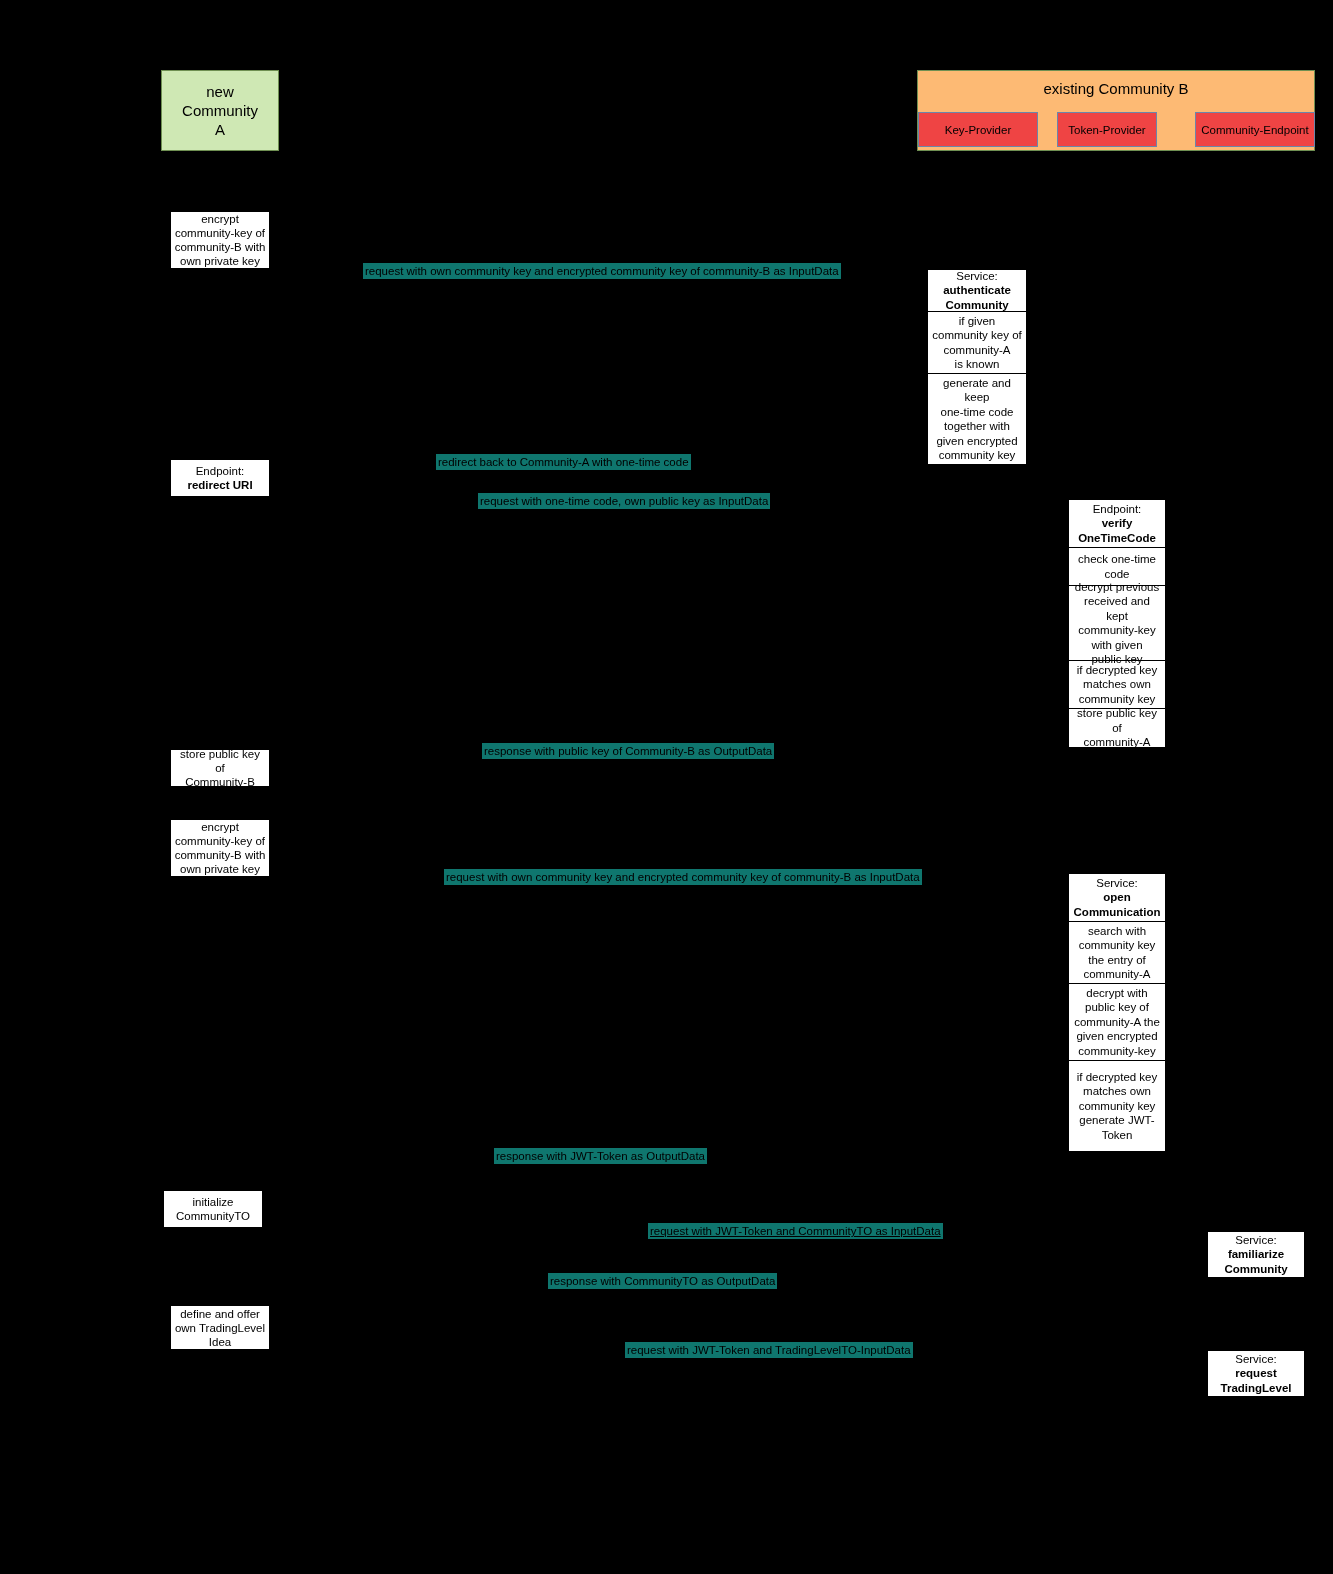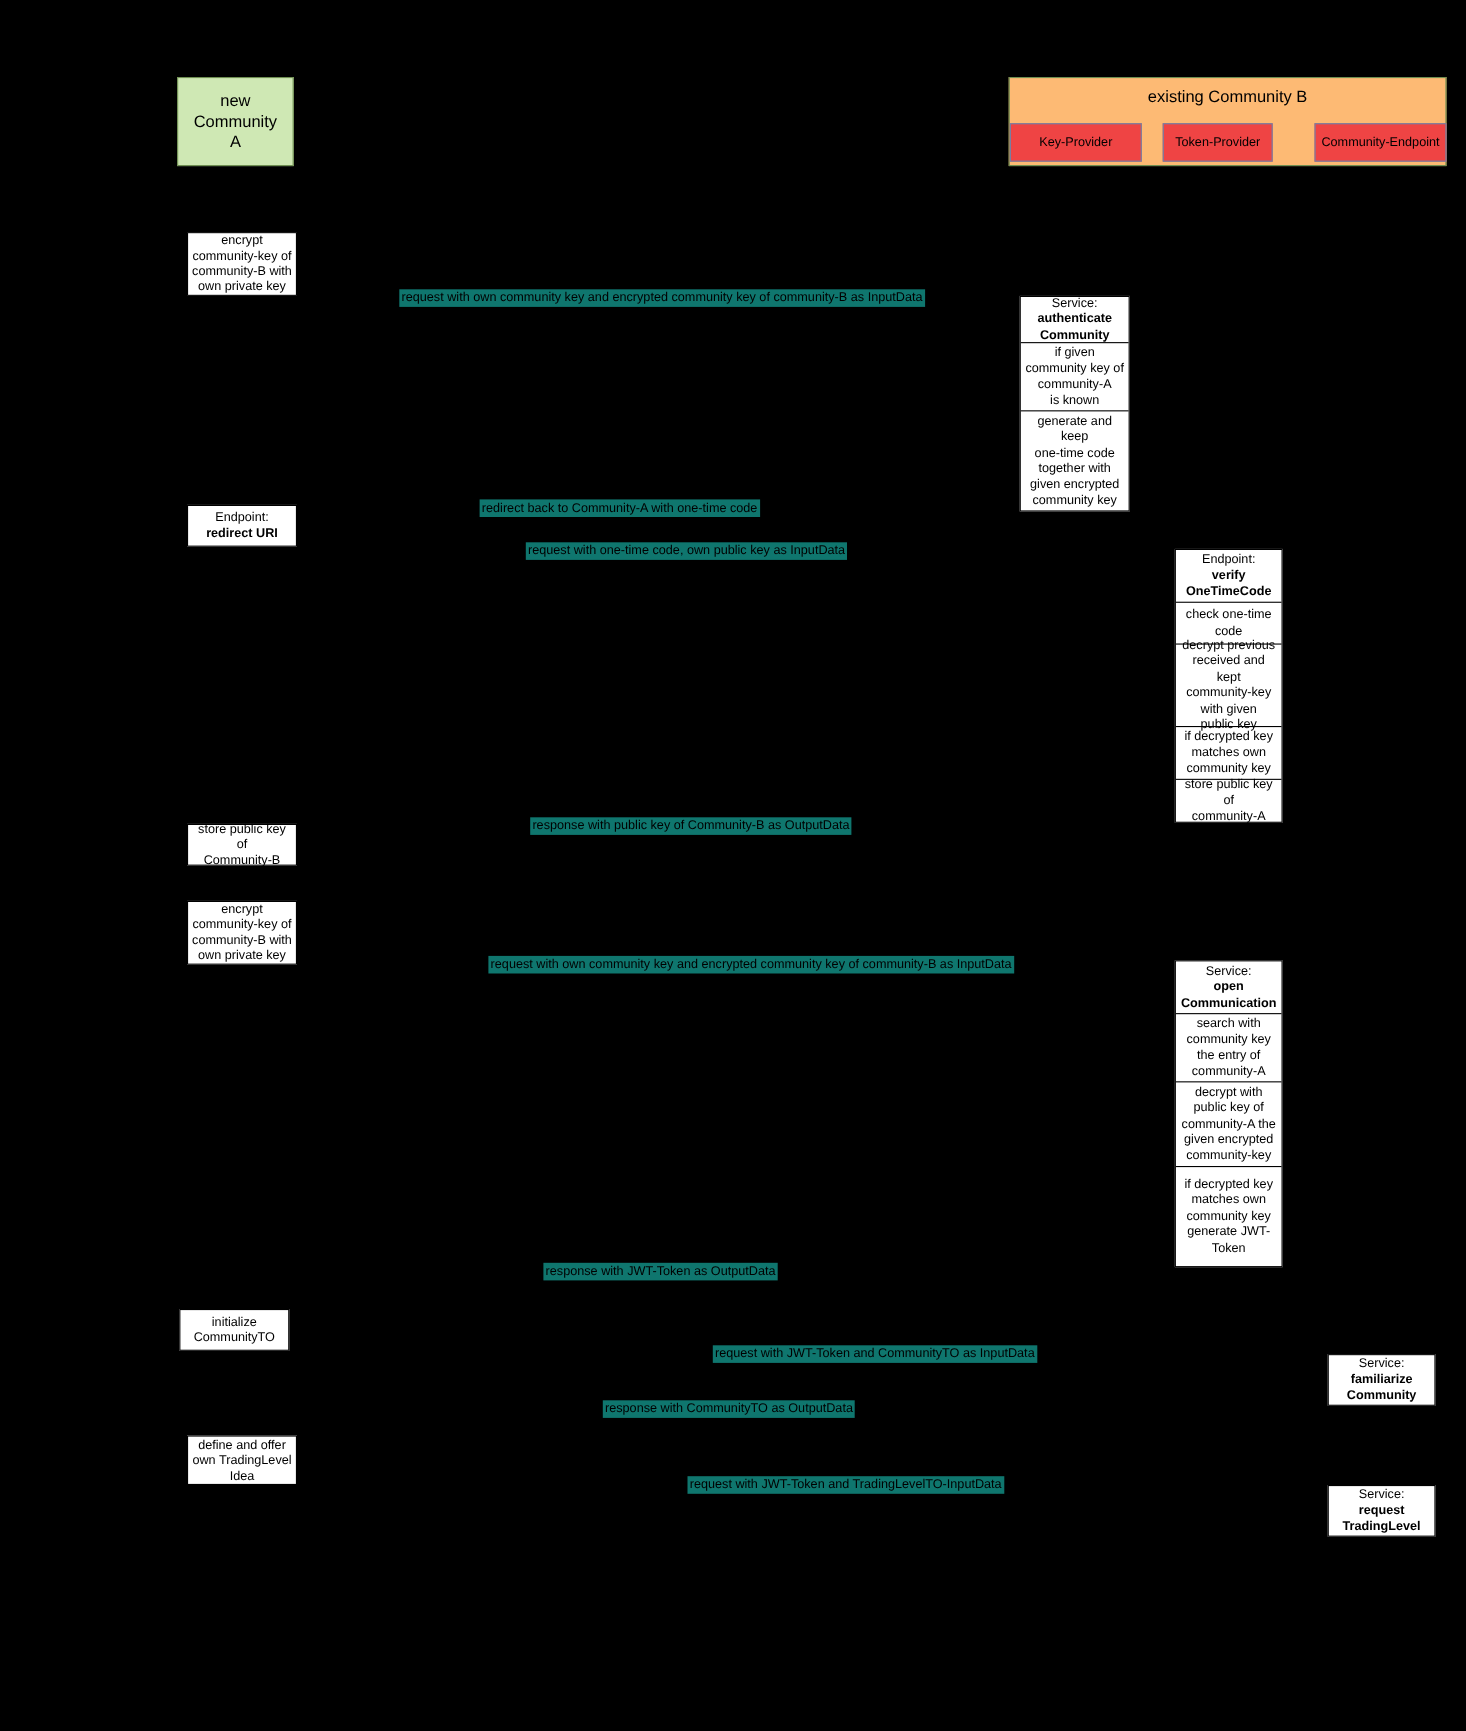--- a/index.html
+++ b/index.html
@@ -91,21 +91,21 @@
   .seg b { font-weight: bold; }
   .title-strong {
     font-weight: bold;
   }
 </style>
 </head>
 <body>
 
 <div id="canvas">
 
-  <div class="box lane-head" style="left:161px; top:70px; width:106px; height:81px;">
+  <div class="box lane-head" style="left:161px; top:70px; width:118px; height:81px;">
     <span>new
 Community
 A</span>
   </div>
 
   <div class="box lane-head-b" style="left:917px; top:70px; width:398px; height:81px;">
     <span>existing Community B</span>
   </div>
 
   <div class="box sublane" style="left:918px; top:112px; width:120px; height:35px;">
@@ -170,21 +170,21 @@
   </div>
 
   <div class="label" style="left:444px; top:869px;">
     <span>request with own community key and encrypted community key of community-B as InputData</span>
   </div>
 
   <div class="label" style="left:494px; top:1148px;">
     <span>response with JWT-Token as OutputData</span>
   </div>
 
-  <div class="label" style="left:648px; top:1223px;">
+  <div class="label" style="left:648px; top:1223px;text-decoration:underline;">
     <span>request with JWT-Token and CommunityTO as InputData</span>
   </div>
 
   <div class="label" style="left:548px; top:1273px;">
     <span>response with CommunityTO as OutputData</span>
   </div>
 
   <div class="label" style="left:625px; top:1342px;">
     <span>request with JWT-Token and TradingLevelTO-InputData</span>
   </div>

